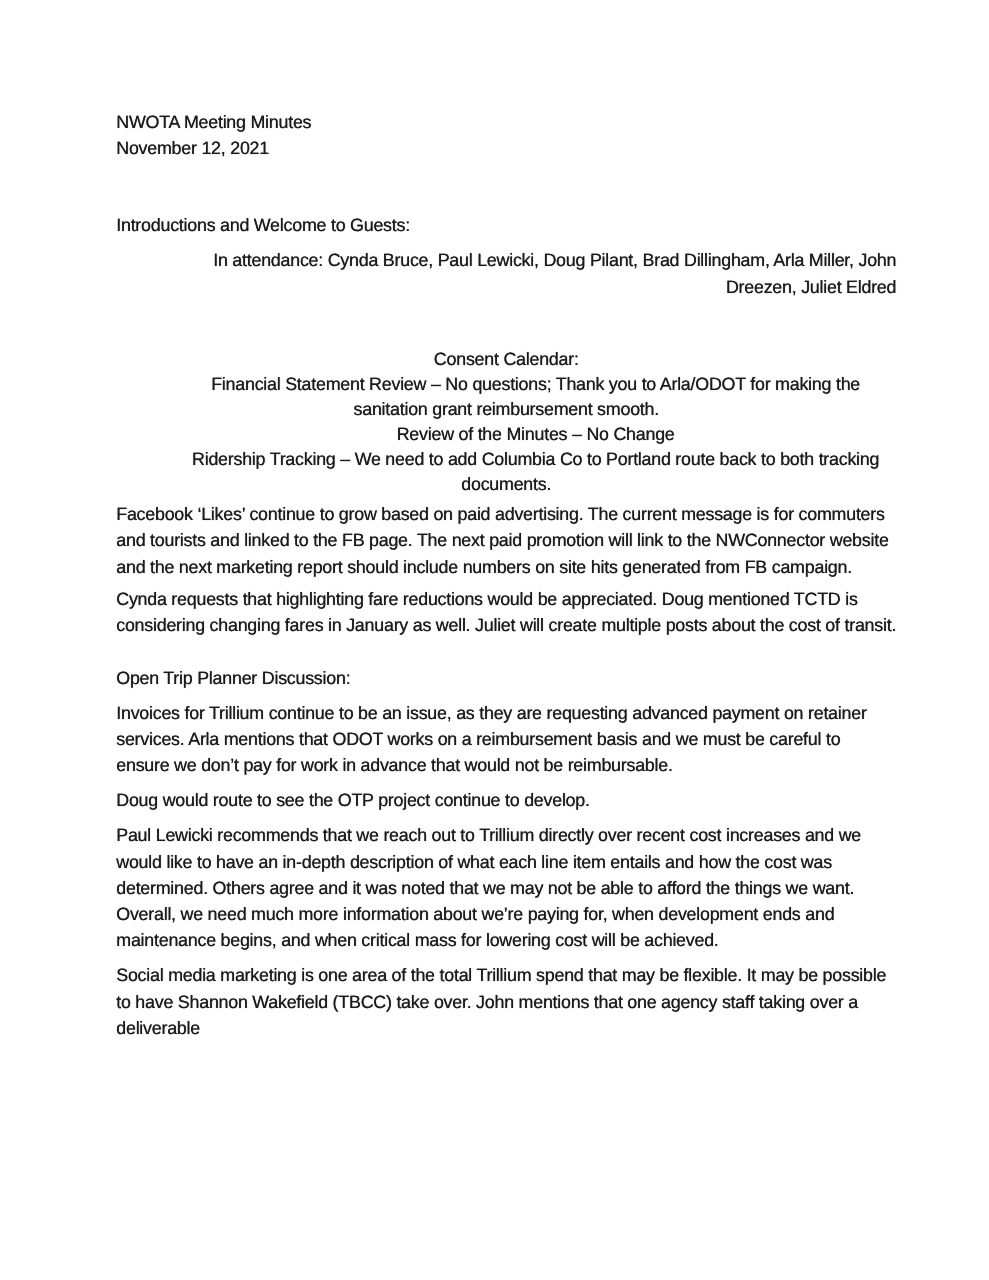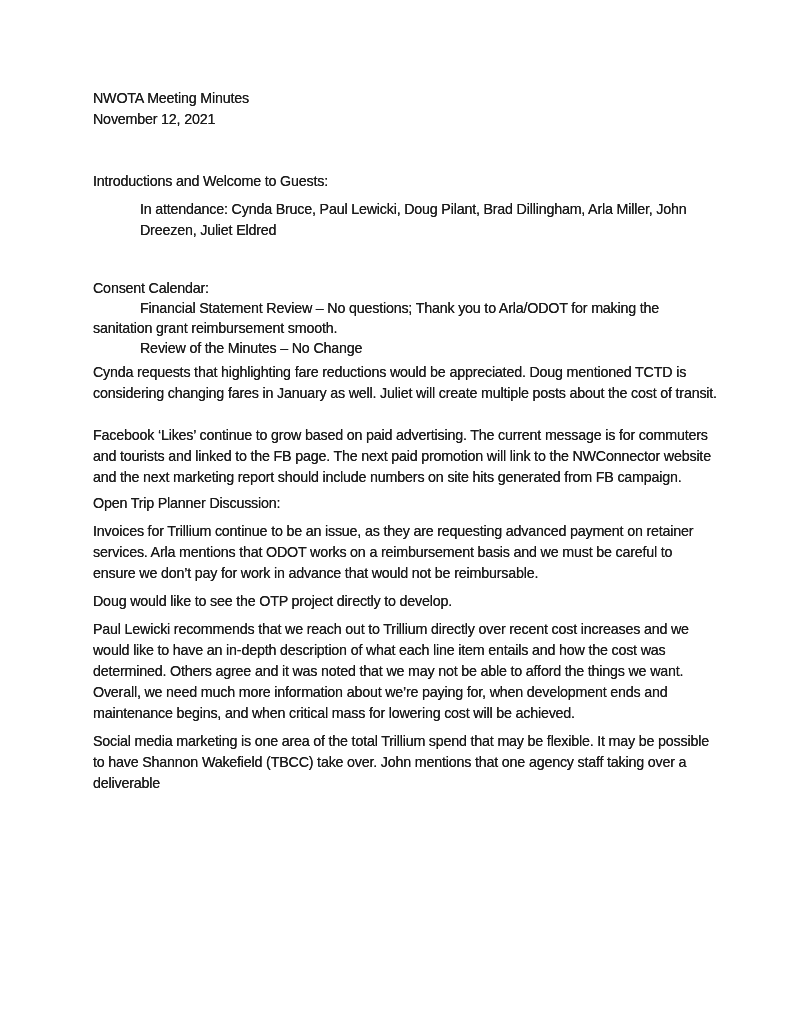--- a/index.html
+++ b/index.html
@@ -29,49 +29,50 @@
   }
   p { margin: 0; }
   .line { margin: 0; }
   .doc-header { margin: 0 0 41px 0; }
   .heading { margin: 0 0 7px 0; }
   .para { margin: 0 0 7px 0; }
   .mb0  { margin-bottom: 0; }
   .mb5  { margin-bottom: 5px; }
   .mb21 { margin-bottom: 21px; }
   .mb37 { margin-bottom: 37px; }
-  .block-indent { margin-left: 47px; }
+  .block-indent { margin-left: 47px; text-align: right; }
   .first-indent { text-indent: 47px; }
   .consent-group { line-height: 20px; margin: 0 0 4px 0; }
-  .consent-group p { margin: 0; }
+  .consent-group p { margin: 0; text-align: center; }
 </style>
 </head>
 <body>
 
 <div class="page">
   <div class="content">
 
     <div class="doc-header">
       <p class="line">NWOTA Meeting Minutes</p>
       <p class="line">November 12, 2021</p>
     </div>
 
     <p class="heading">Introductions and Welcome to Guests:</p>
     <p class="para block-indent mb37">In attendance: Cynda Bruce, Paul Lewicki, Doug Pilant, Brad Dillingham, Arla Miller, John Dreezen, Juliet Eldred</p>
 
     <div class="consent-group">
       <p>Consent Calendar:</p>
       <p class="first-indent">Financial Statement Review – No questions; Thank you to Arla/ODOT for making the sanitation grant reimbursement smooth.</p>
       <p class="first-indent">Review of the Minutes – No Change</p>
+      <p class="first-indent">Ridership Tracking – We need to add Columbia Co to Portland route back to both tracking documents.</p>
     </div>
 
 
+    <p class="para mb5">Facebook ‘Likes’ continue to grow based on paid advertising. The current message is for commuters and tourists and linked to the FB page. The next paid promotion will link to the NWConnector website and the next marketing report should include numbers on site hits generated from FB campaign.</p>
     <p class="para mb21">Cynda requests that highlighting fare reductions would be appreciated. Doug mentioned TCTD is considering changing fares in January as well. Juliet will create multiple posts about the cost of transit.</p>
-    <p class="para mb5">Facebook ‘Likes’ continue to grow based on paid advertising. The current message is for commuters and tourists and linked to the FB page. The next paid promotion will link to the NWConnector website and the next marketing report should include numbers on site hits generated from FB campaign.</p>
 
     <p class="heading">Open Trip Planner Discussion:</p>
     <p class="para">Invoices for Trillium continue to be an issue, as they are requesting advanced payment on retainer services. Arla mentions that ODOT works on a reimbursement basis and we must be careful to ensure we don’t pay for work in advance that would not be reimbursable.</p>
-    <p class="para">Doug would like to see the OTP project directly to develop.</p>
+    <p class="para">Doug would route to see the OTP project continue to develop.</p>
     <p class="para">Paul Lewicki recommends that we reach out to Trillium directly over recent cost increases and we would like to have an in-depth description of what each line item entails and how the cost was determined. Others agree and it was noted that we may not be able to afford the things we want. Overall, we need much more information about we’re paying for, when development ends and maintenance begins, and when critical mass for lowering cost will be achieved.</p>
     <p class="para mb0">Social media marketing is one area of the total Trillium spend that may be flexible. It may be possible to have Shannon Wakefield (TBCC) take over. John mentions that one agency staff taking over a deliverable</p>
 
   </div>
 </div>
 
 </body></html>

